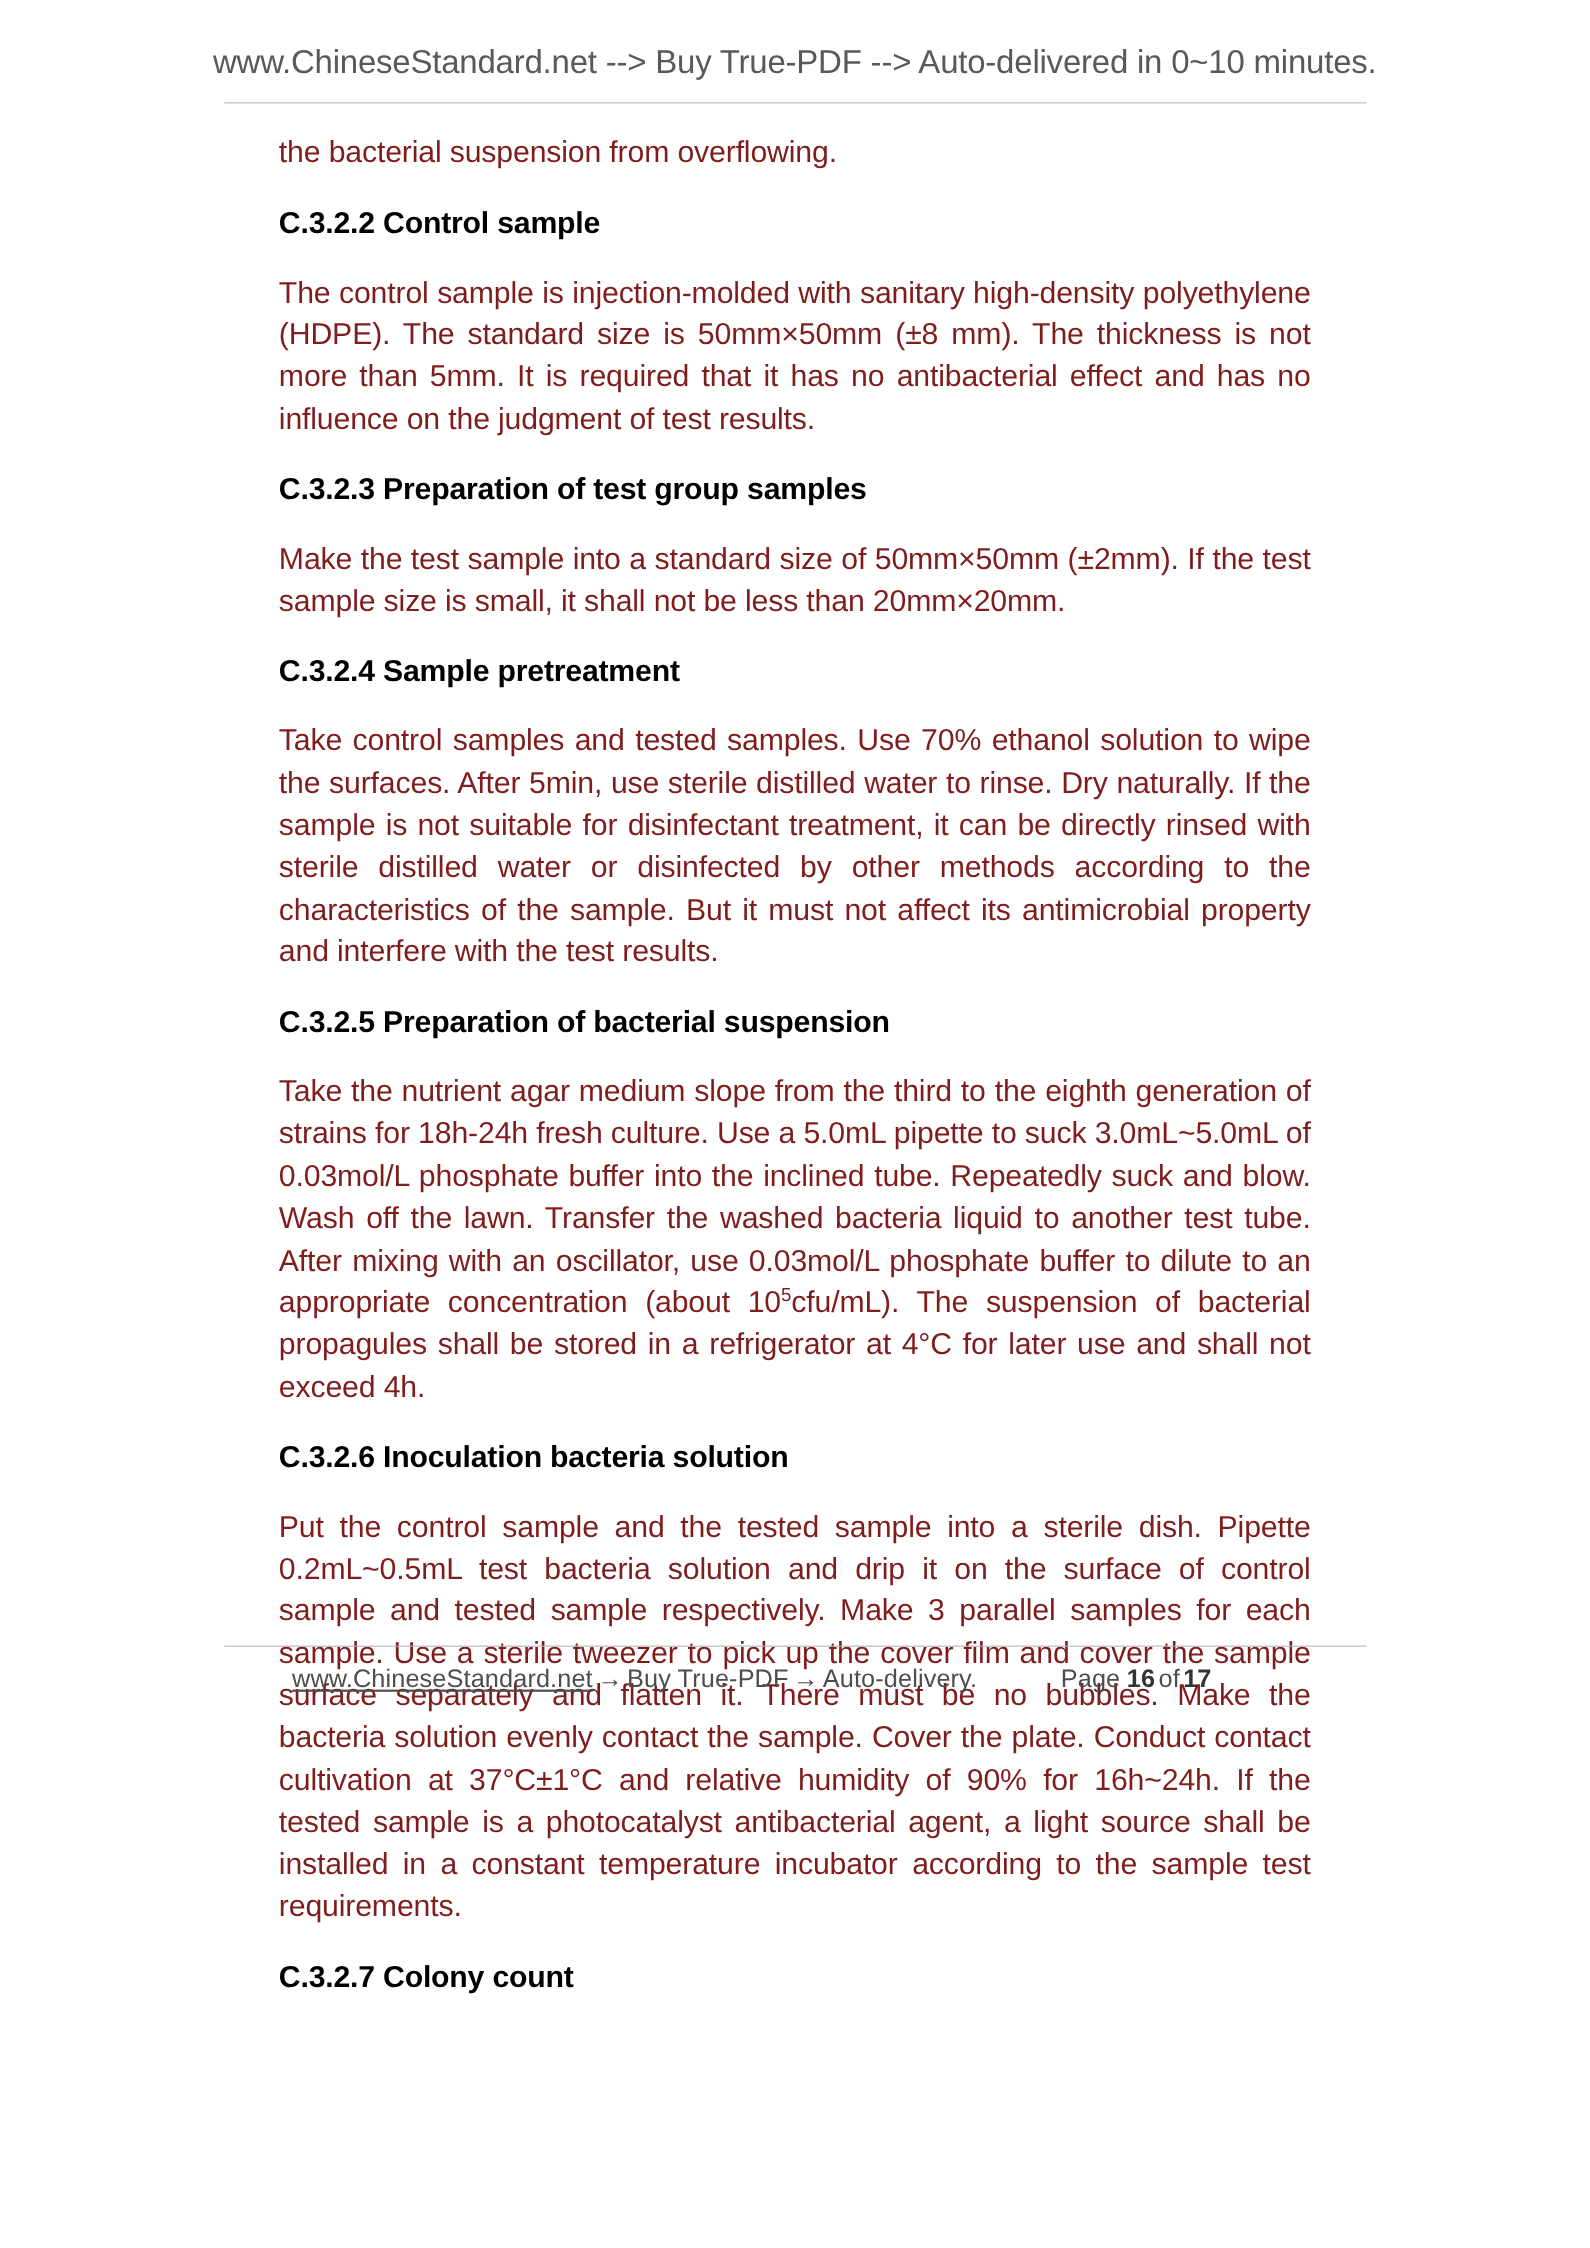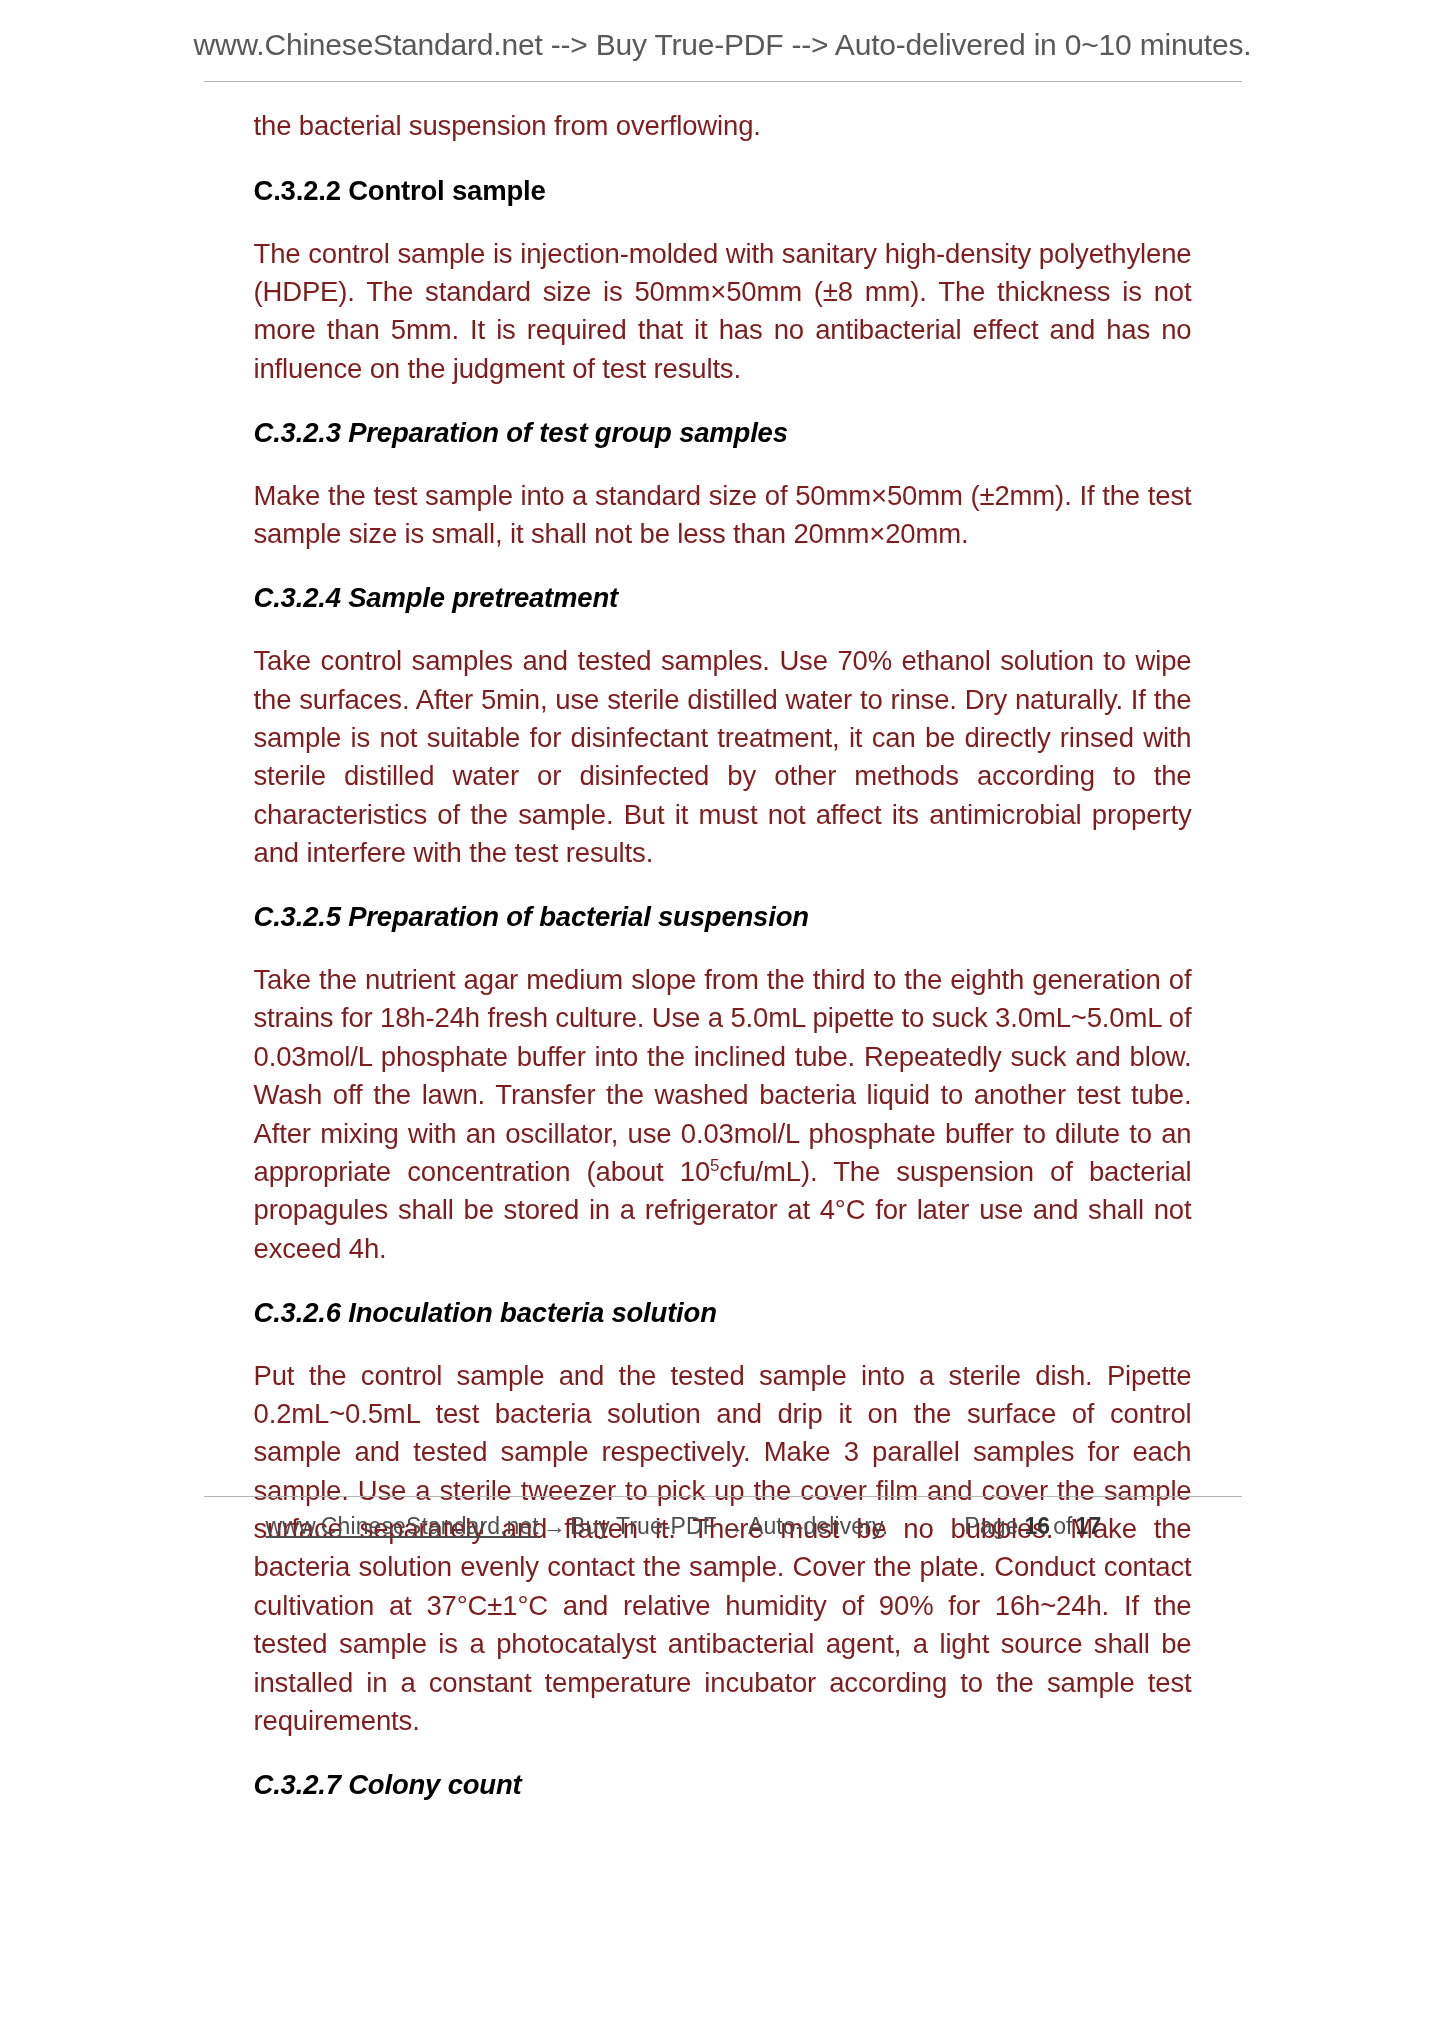--- a/index.html
+++ b/index.html
@@ -12,21 +12,21 @@
     height: 2044px;
     font-family: "Liberation Sans", sans-serif;
     color: #000000;
     position: relative;
     overflow: hidden;
   }
   .page {
     width: 1445px;
     height: 1576px;
     box-sizing: border-box;
-    padding: 0;
+    padding: 12px;
     position: relative;
     background: #ffffff;
   }
 
   
   .promo-header {
     text-align: center;
     color: #595959;
     font-size: 30px;
     letter-spacing: -0.2px;
@@ -71,21 +71,21 @@
     text-align: left;
   }
   h3.heading {
     font-size: 27.5px;
     font-weight: bold;
     margin: 0 0 26px 0;
     line-height: 1.3;
     letter-spacing: -0.2px;
     color: #000;
   }
-  .gap-before { margin-top: 30px; font-style: italic; }
+  .gap-before { margin-top: 30px; }
   sup {
     font-size: 0.62em;
     vertical-align: super;
     line-height: 0;
   }
 
   
   .footer {
     position: absolute;
     left: 0;

